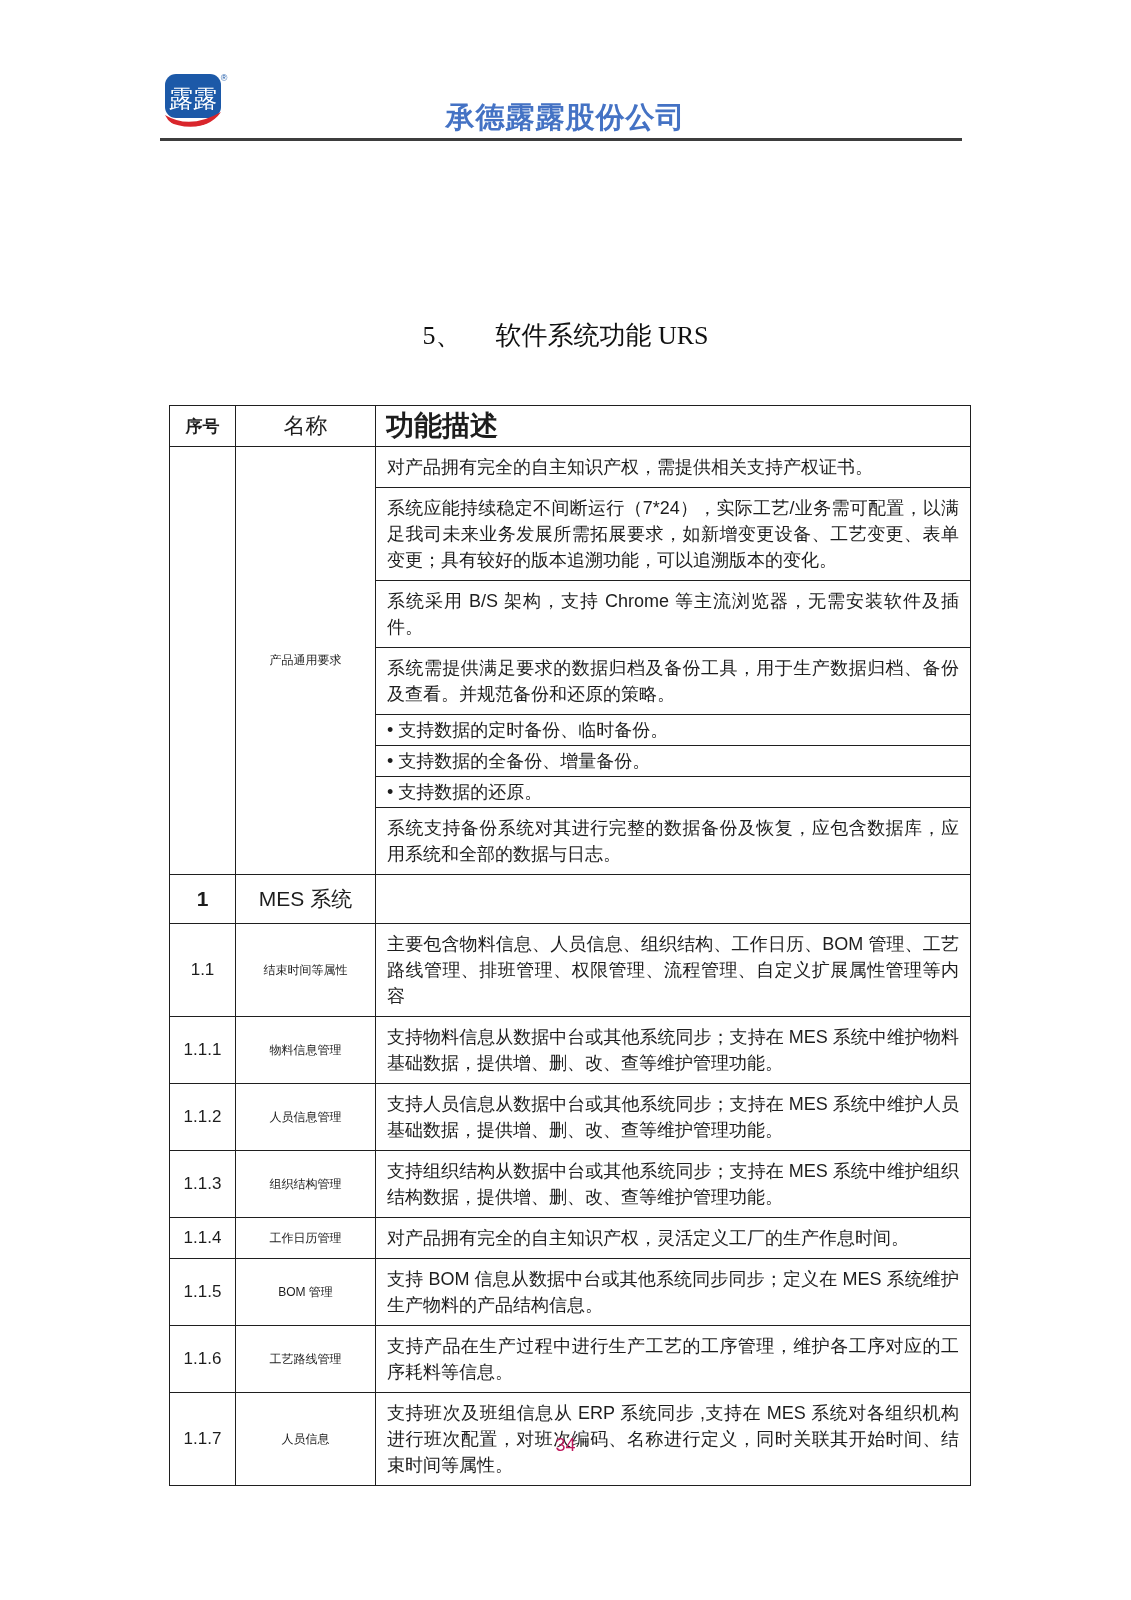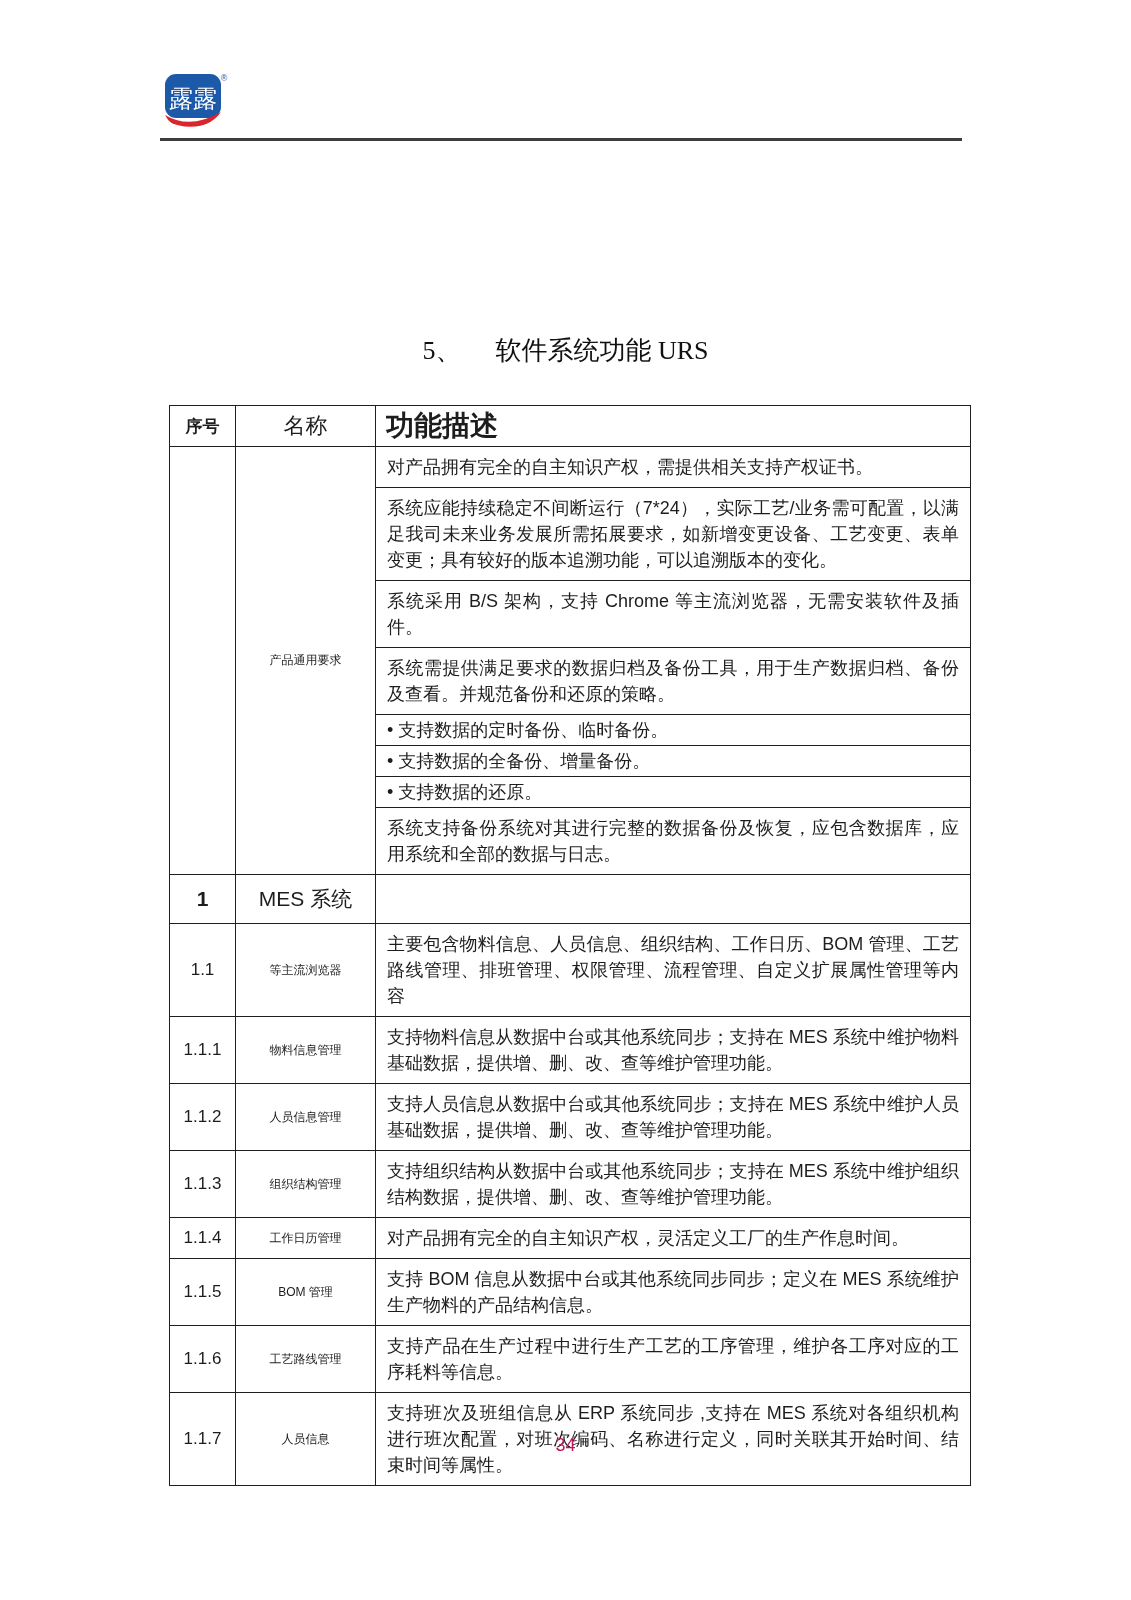--- a/index.html
+++ b/index.html
@@ -19,21 +19,21 @@
     text-align:center;
     font-size:29px;font-weight:bold;color:#4472C4;
     letter-spacing:1px;
   }
   .hdr-rule{
     position:absolute;left:160px;top:138px;width:802px;height:3px;
     background:#3d3d3d;
   }
   
   .doc-title{
-    position:absolute;left:0;top:333px;width:100%;
+    position:absolute;left:0;top:318px;width:100%;
     text-align:center;
     font-family:"Liberation Serif","DejaVu Serif",serif;
     font-size:26px;color:#111;
   }
   .doc-title .num{margin-right:34px;}
   
   .urs-table{
     position:absolute;left:169px;top:405px;
     width:801px;
     border-collapse:collapse;
@@ -76,20 +76,21 @@
 <div class="page">
 
   <svg class="hdr-logo" viewBox="0 0 68 64" xmlns="http://www.w3.org/2000/svg">
     <rect x="3" y="4" width="56" height="44" rx="11" fill="#1c59a8"></rect>
     <text x="31" y="37" text-anchor="middle" font-size="24" fill="#ffffff" font-family="'DejaVu Sans',sans-serif">露露</text>
     <text x="62" y="11" text-anchor="middle" font-size="9" fill="#1c59a8">®</text>
     <path d="M3 45 Q 28 60 59 42 Q 48 58 22 58 Q 8 56 3 45 Z" fill="#d9262c"></path>
     <path d="M5 51 Q 26 62 52 52 Q 38 62 18 60 Q 9 57 5 51 Z" fill="#ffffff"></path>
   </svg>
 
+  <div class="hdr-company">承德露露股份公司</div>
   <div class="hdr-rule"></div>
 
   <div class="doc-title">
     <span class="num">5、</span><span>软件系统功能 URS</span>
   </div>
 
   <table class="urs-table">
     <colgroup>
         <col class="c-seq">
         <col class="c-name">
@@ -130,21 +131,21 @@
       </tr>
 
       <tr class="r-mes">
         <td class="seq">1</td>
         <td class="name">MES 系统</td>
         <td class="desc"></td>
       </tr>
 
       <tr>
         <td class="seq">1.1</td>
-        <td class="name">等主流浏览器</td>
+        <td class="name">结束时间等属性</td>
         <td class="desc">主要包含物料信息、人员信息、组织结构、工作日历、BOM 管理、工艺路线管理、排班管理、权限管理、流程管理、自定义扩展属性管理等内容</td>
       </tr>
       <tr>
         <td class="seq">1.1.1</td>
         <td class="name">物料信息管理</td>
         <td class="desc">支持物料信息从数据中台或其他系统同步；支持在 MES 系统中维护物料基础数据，提供增、删、改、查等维护管理功能。</td>
       </tr>
       <tr>
         <td class="seq">1.1.2</td>
         <td class="name">人员信息管理</td>

